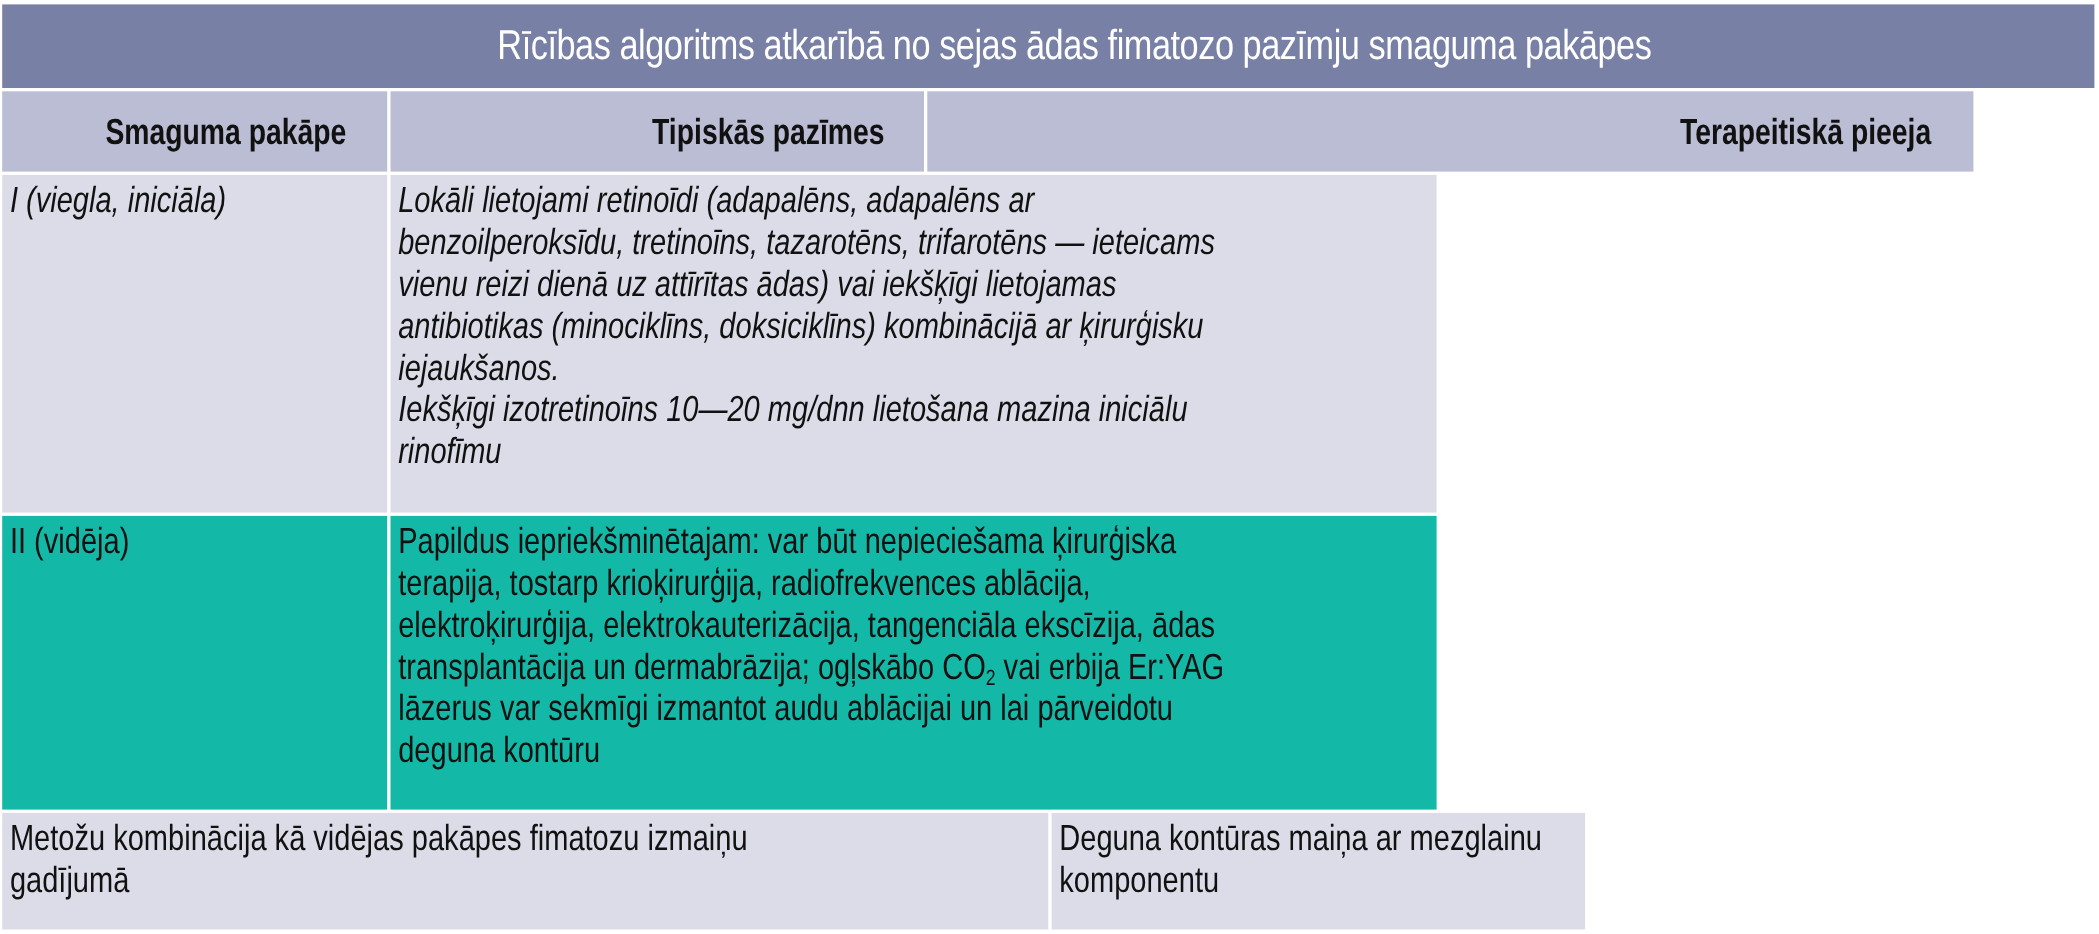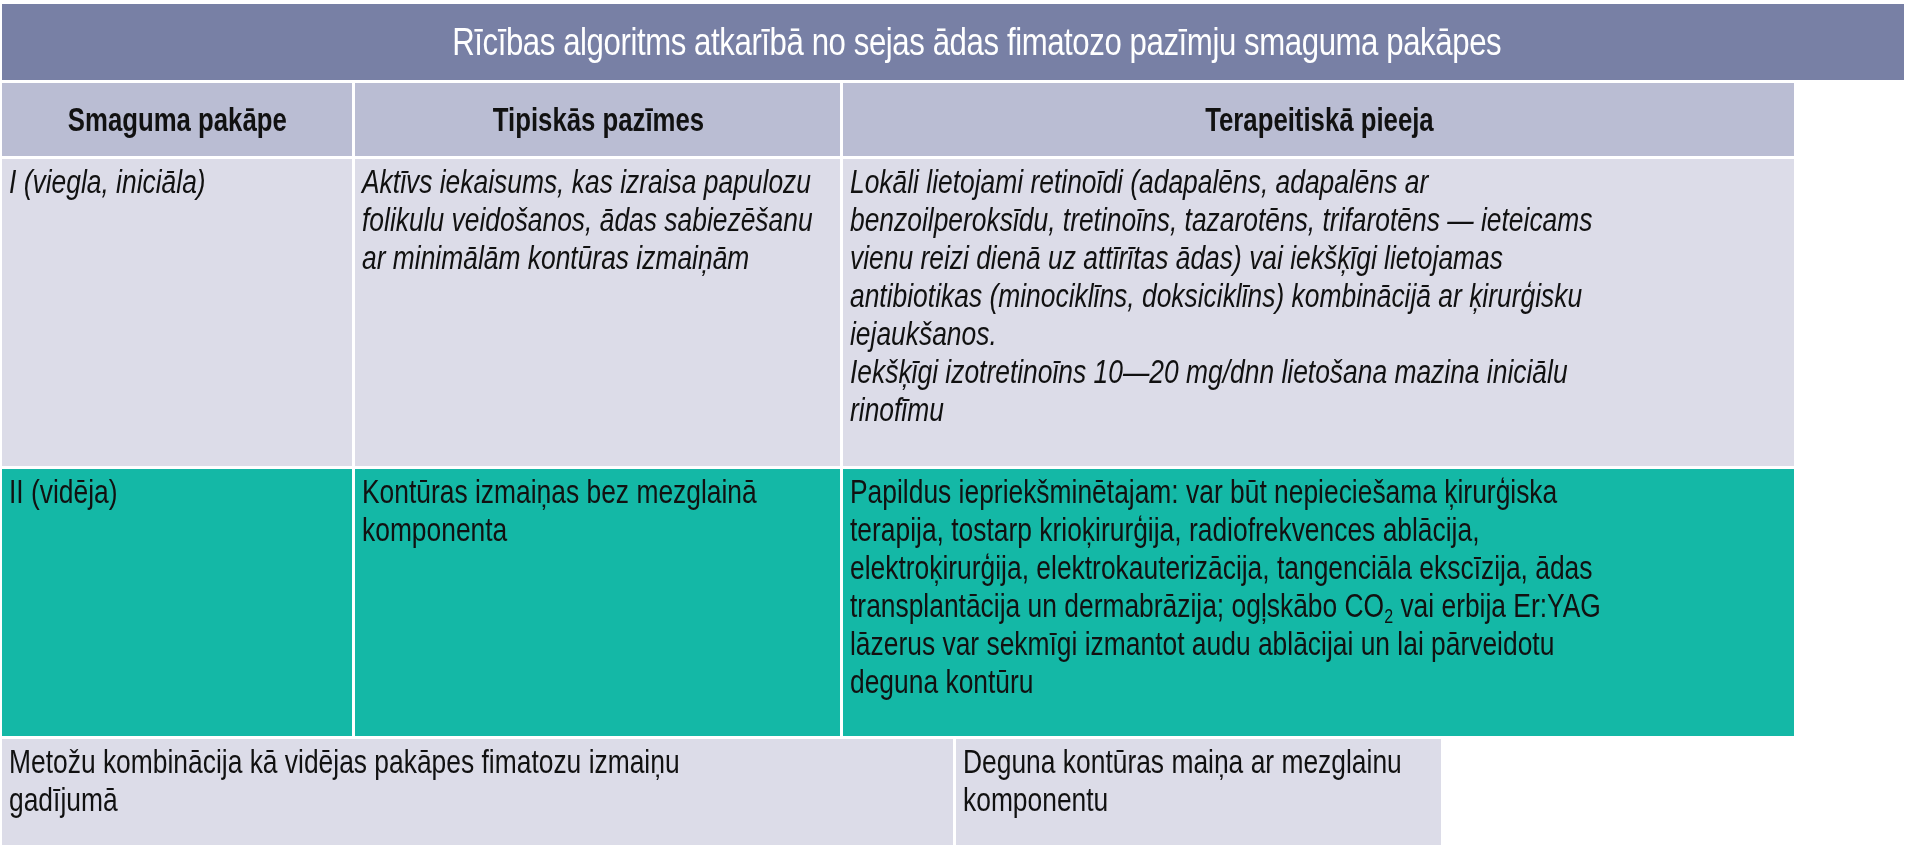--- a/index.html
+++ b/index.html
@@ -52,21 +52,21 @@
     }
     .cell:last-child { margin-right: 0; }
     .c1 { width: 350px; }
     .c2 { width: 485px; }
     .c3 { width: 951px; }
     .header-row .cell {
       background: #babdd3;
       height: 73px;
       display: flex;
       align-items: center;
-      justify-content: center;
+      justify-content: flex-end;
       font-weight: bold;
       font-size: 33px;
     }
     .header-row .cell span {
       display: inline-block;
       transform: scaleX(0.78);
       white-space: nowrap;
     }
     .row-odd .cell { background: #dcdce8; }
     .row-even .cell { background: #14b8a6; }
@@ -101,51 +101,38 @@
         <span>Terapeitiskā pieeja</span>
       </div>
   </div>
 
   <div class="row row-odd r1">
     <div class="cell c1">
       <div class="txt">
           <span class="line">I (viegla, iniciāla)</span>
         </div>
     </div>
-    <div class="cell c2">
-      <div class="txt">
-        <span class="line">Aktīvs iekaisums, kas izraisa papulozu</span>
-        <span class="line">folikulu veidošanos, ādas sabiezēšanu</span>
-        <span class="line">ar minimālām kontūras izmaiņām</span>
-      </div>
-    </div>
     <div class="cell c3">
       <div class="txt">
         <span class="line">Lokāli lietojami retinoīdi (adapalēns, adapalēns ar</span>
         <span class="line">benzoilperoksīdu, tretinoīns, tazarotēns, trifarotēns — ieteicams</span>
         <span class="line">vienu reizi dienā uz attīrītas ādas) vai iekšķīgi lietojamas</span>
         <span class="line">antibiotikas (minociklīns, doksiciklīns) kombinācijā ar ķirurģisku</span>
         <span class="line">iejaukšanos.</span>
         <span class="line">Iekšķīgi izotretinoīns 10—20 mg/dnn lietošana mazina iniciālu</span>
         <span class="line">rinofīmu</span>
       </div>
     </div>
   </div>
 
   <div class="row row-even r2">
     <div class="cell c1">
       <div class="txt">
           <span class="line">II (vidēja)</span>
         </div>
-    </div>
-    <div class="cell c2">
-      <div class="txt">
-        <span class="line">Kontūras izmaiņas bez mezglainā</span>
-        <span class="line">komponenta</span>
-      </div>
     </div>
     <div class="cell c3">
       <div class="txt">
         <span class="line">Papildus iepriekšminētajam: var būt nepieciešama ķirurģiska</span>
         <span class="line">terapija, tostarp krioķirurģija, radiofrekvences ablācija,</span>
         <span class="line">elektroķirurģija, elektrokauterizācija, tangenciāla ekscīzija, ādas</span>
         <span class="line"><span>transplantācija un dermabrāzija; ogļskābo CO</span><sub>2</sub><span> vai erbija Er:YAG</span></span>
         <span class="line">lāzerus var sekmīgi izmantot audu ablācijai un lai pārveidotu</span>
         <span class="line">deguna kontūru</span>
       </div>

